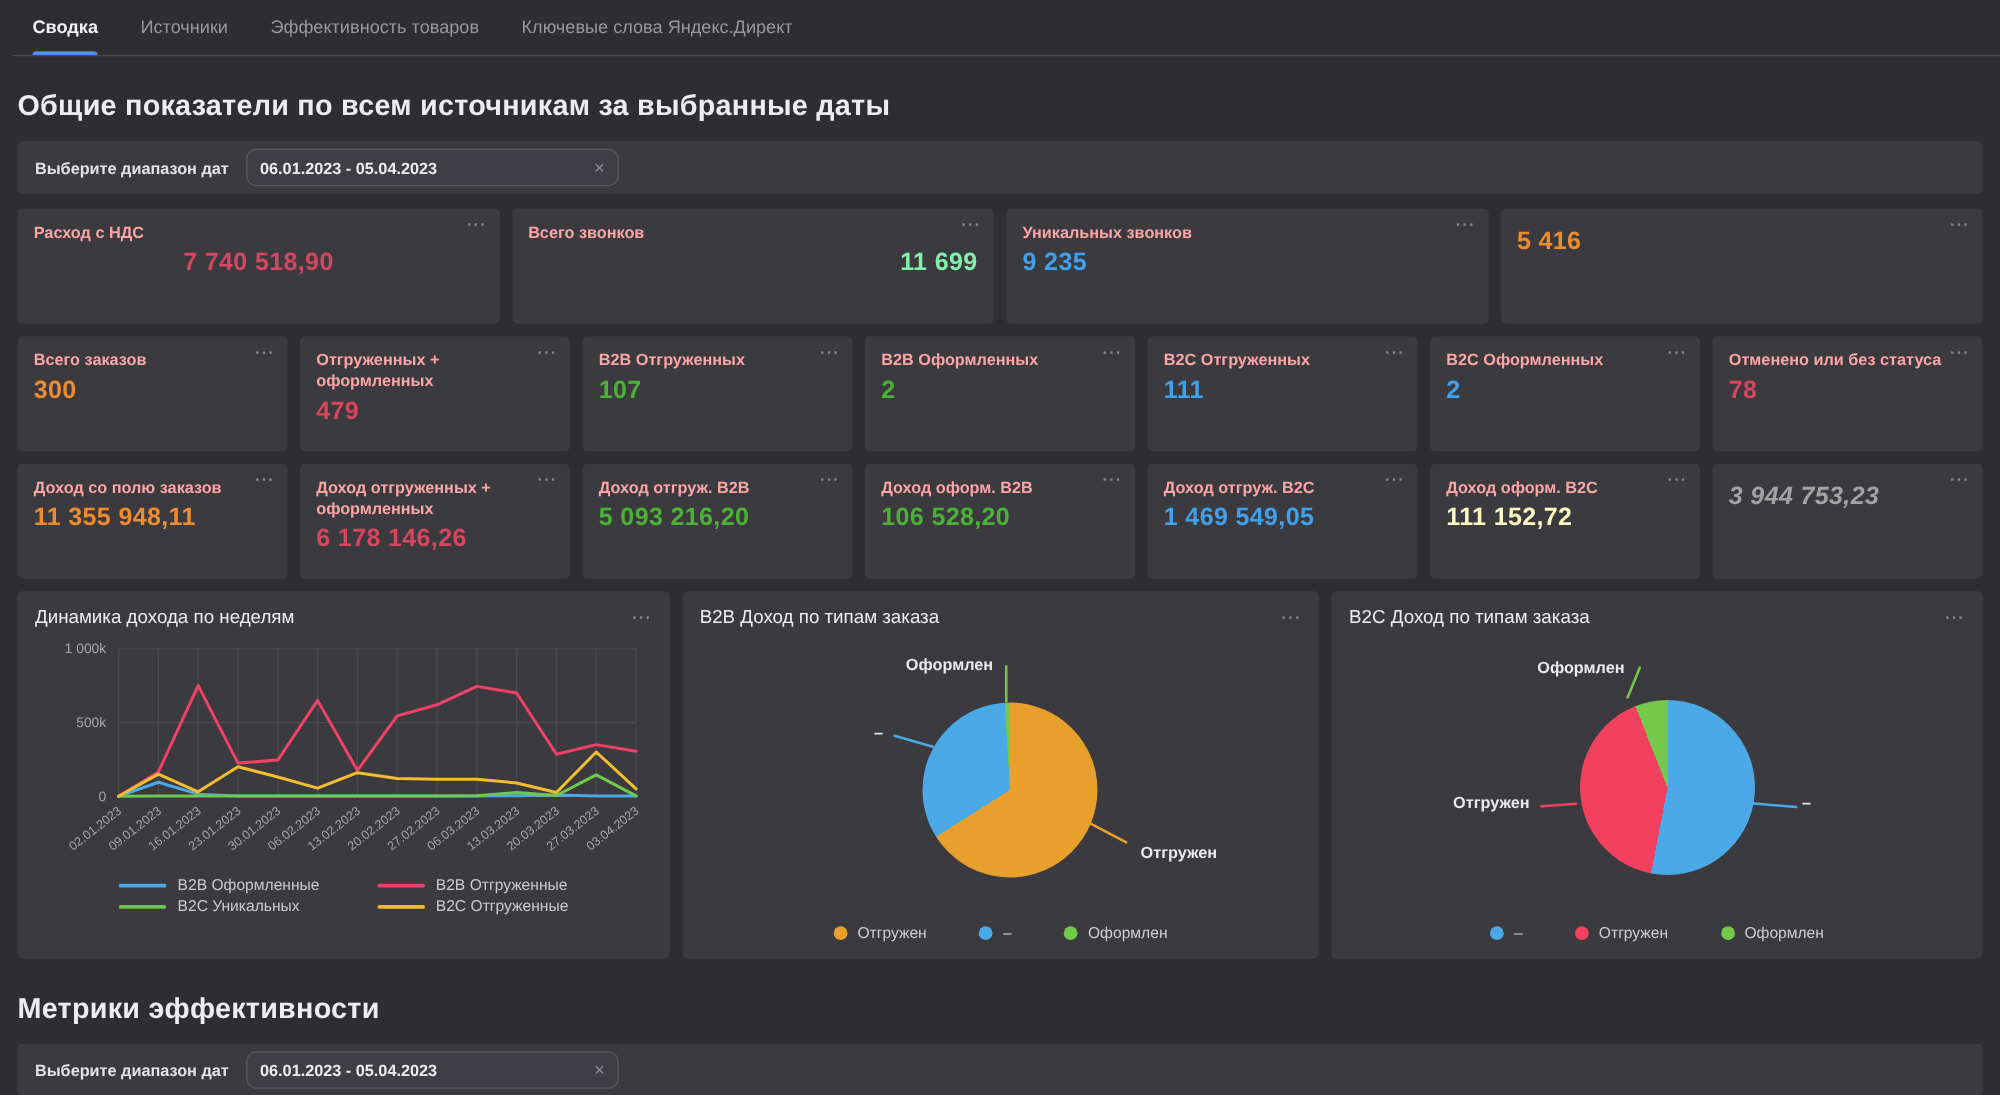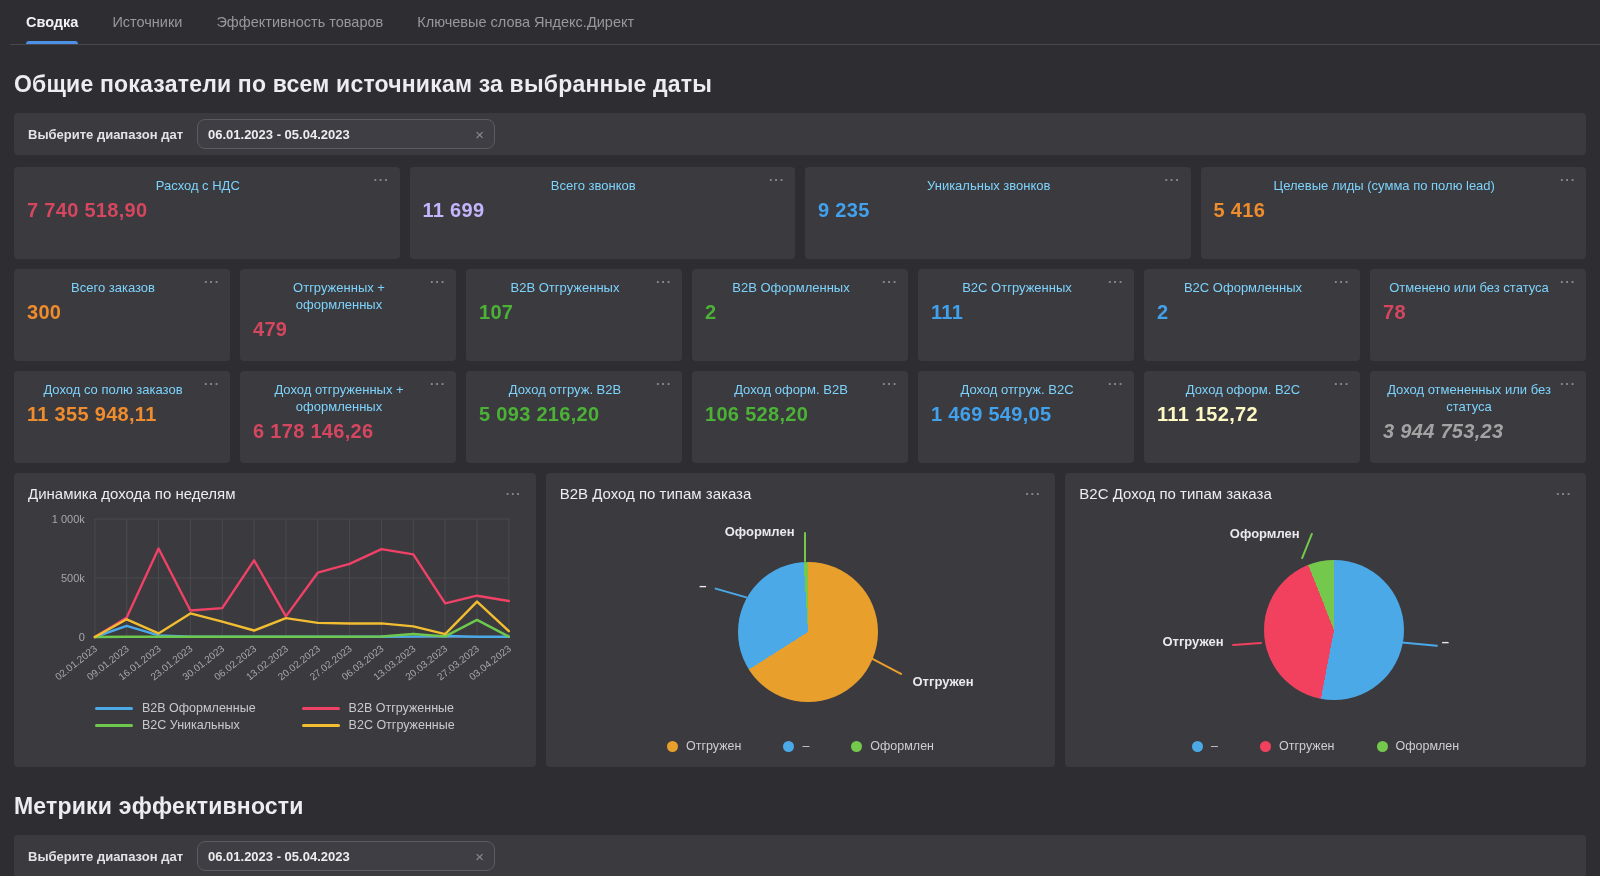--- a/index.html
+++ b/index.html
@@ -40,21 +40,21 @@
     padding: 0 10px; cursor: pointer;
   }
   .date-value { font-size: 13px; font-weight: bold; color: #ededf0; }
   .clear-x { color: #8b8b92; font-size: 15px; line-height: 1; }
   
   .kpi-grid { display: grid; gap: 10px; margin-bottom: 10px; }
   .cols4 { grid-template-columns: repeat(4, 1fr); }
   .cols7 { grid-template-columns: repeat(7, 1fr); }
   .card { background: #3a3a3f; border-radius: 4px; }
   .kpi { position: relative; height: 92px; padding: 11px 13px; }
-  .kpi-label { font-size: 13px; font-weight: normal; color: #7dd3fc; line-height: 1.3; padding-right: 18px; text-align: center; }
+  .kpi-label { font-size: 13px; font-weight: bold; color: #fca5a5; line-height: 1.3; padding-right: 18px; }
   .kpi-value { font-size: 20px; font-weight: bold; margin-top: 4px; letter-spacing: .3px; }
   .more {
     position: absolute; top: 6px; right: 10px;
     color: #88888e; font-size: 13px; font-weight: bold; letter-spacing: 1px;
     cursor: pointer; line-height: 1;
   }
   
   .charts-row {
     display: grid; grid-template-columns: 516fr 504fr 515fr; gap: 10px;
     height: 294px; margin-bottom: 20px;
@@ -122,34 +122,33 @@
     <div class="date-input">
       <span class="date-value">06.01.2023 - 05.04.2023</span>
       <span class="clear-x">×</span>
     </div>
   </div>
 
   <div class="kpi-grid cols4" id="kpi-row-0">
       <div class="card kpi">
         <div class="kpi-label">Расход с НДС</div>
         <span class="more">···</span>
-        <div class="kpi-value" style="color: rgb(213, 70, 95);">7 740 518,90</div>
+        <div class="kpi-value" style="color: rgb(213, 70, 95); text-align: center;">7 740 518,90</div>
       </div>
       <div class="card kpi">
         <div class="kpi-label">Всего звонков</div>
         <span class="more">···</span>
-        <div class="kpi-value" style="color: #c4b5fd;">11 699</div>
+        <div class="kpi-value" style="color: #86efac; text-align: right;">11 699</div>
       </div>
       <div class="card kpi">
         <div class="kpi-label">Уникальных звонков</div>
         <span class="more">···</span>
         <div class="kpi-value" style="color: rgb(66, 161, 236);">9 235</div>
       </div>
       <div class="card kpi">
-        <div class="kpi-label">Целевые лиды (сумма по полю lead)</div>
         <span class="more">···</span>
         <div class="kpi-value" style="color: rgb(239, 140, 45);">5 416</div>
       </div>
     </div>
   <div class="kpi-grid cols7" id="kpi-row-1">
       <div class="card kpi">
         <div class="kpi-label">Всего заказов</div>
         <span class="more">···</span>
         <div class="kpi-value" style="color: rgb(239, 140, 45);">300</div>
       </div>
@@ -209,21 +208,20 @@
         <div class="kpi-label">Доход отгруж. B2C</div>
         <span class="more">···</span>
         <div class="kpi-value" style="color: rgb(66, 161, 236);">1 469 549,05</div>
       </div>
       <div class="card kpi">
         <div class="kpi-label">Доход оформ. B2C</div>
         <span class="more">···</span>
         <div class="kpi-value" style="color: #fef9c3;">111 152,72</div>
       </div>
       <div class="card kpi">
-        <div class="kpi-label">Доход отмененных или без статуса</div>
         <span class="more">···</span>
         <div class="kpi-value" style="color: #a3a3a3; font-style: italic;">3 944 753,23</div>
       </div>
     </div>
 
   <div class="charts-row">
 
     <div class="card chart-card">
       <div class="chart-head">
         <span class="chart-title">Динамика дохода по неделям</span>

